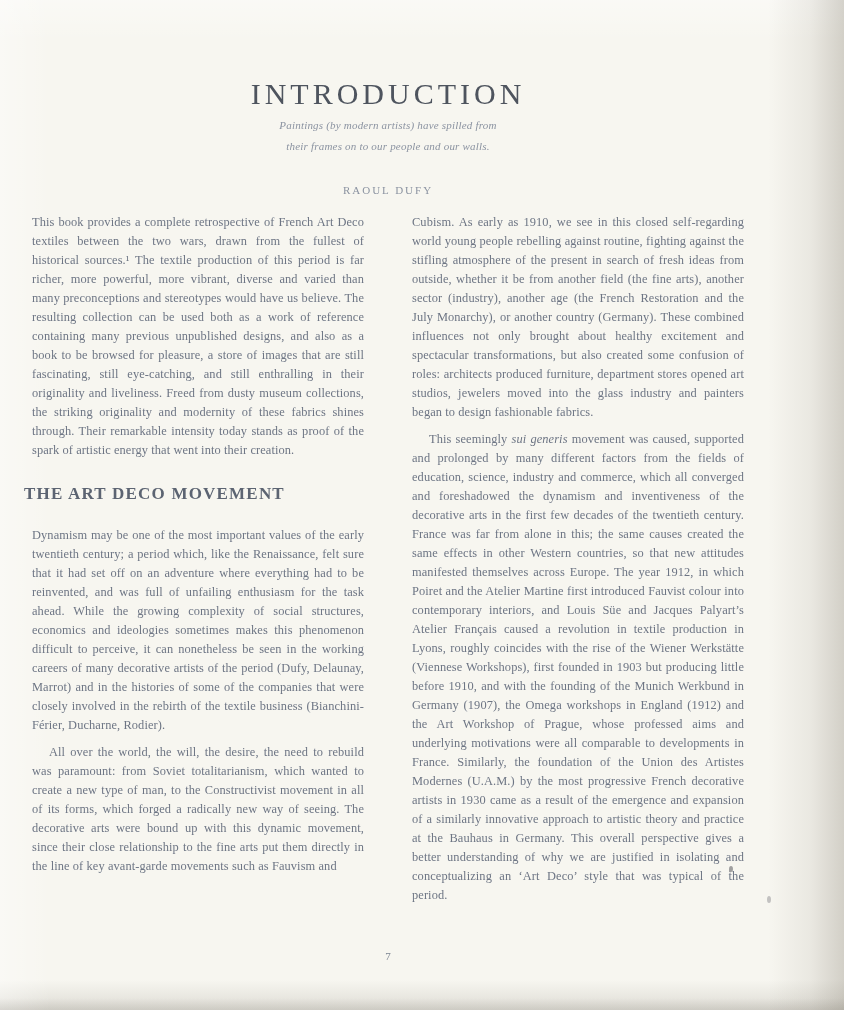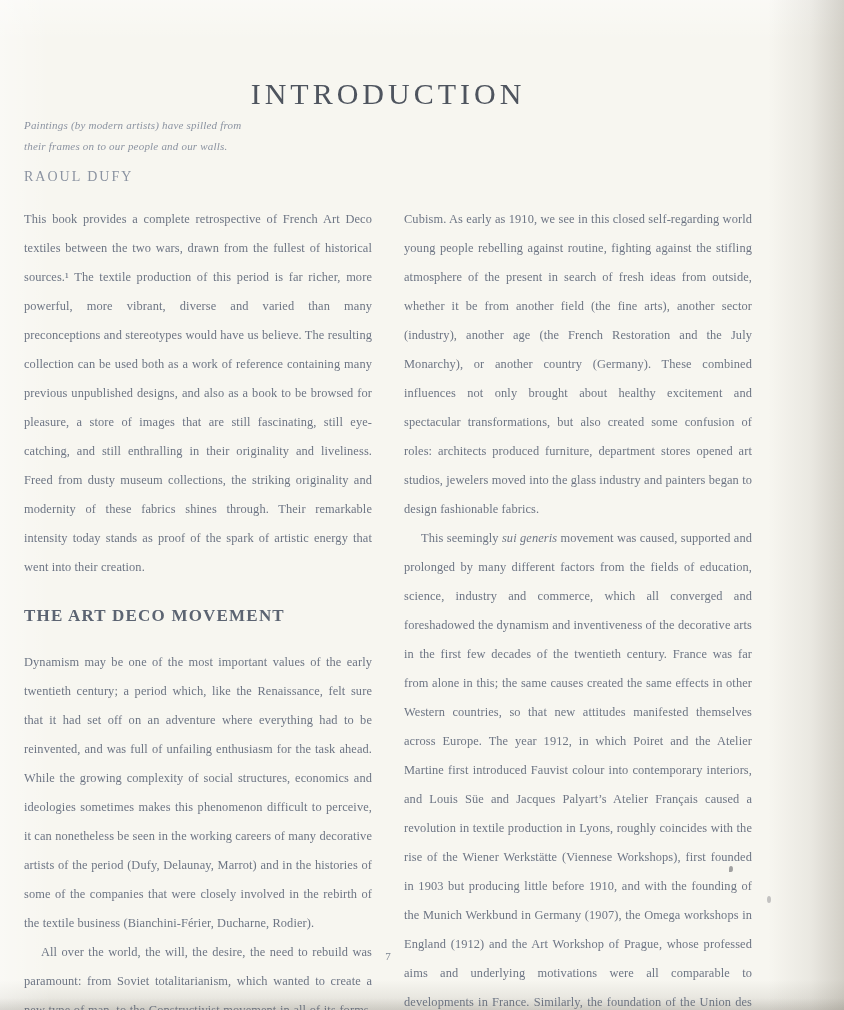--- a/index.html
+++ b/index.html
@@ -36,50 +36,51 @@
     line-height: 36px;
     font-weight: 400;
     letter-spacing: 4px;
     color: #4e545e;
   }
   .epigraph {
     position: absolute;
     top: 115px;
     left: 0;
     width: 100%;
+    text-align: center;
     font-style: italic;
     font-size: 11px;
     line-height: 21px;
     color: #8b93a1;
     letter-spacing: 0.2px;
   }
   .epigraph-attribution {
     display: block;
-    margin-top: 9px;
+    margin-top: 23px;
     font-style: normal;
-    font-size: 14px;
+    font-size: 11px;
     letter-spacing: 2px;
     color: #8b93a1;
   }
   .columns {
     position: absolute;
     top: 205px;
     left: 0;
     width: 100%;
     display: flex;
     gap: 32px;
   }
   .column {
     width: 348px;
     color: #6d7584;
   }
   .column p {
-    margin: 0;
+    margin: 8px;
     font-size: 12.4px;
-    line-height: 29px;
+    line-height: 19px;
     text-align: justify;
     letter-spacing: 0.1px;
   }
   .column p.indent {
     text-indent: 17px;
   }
   .section-heading {
     margin: 24px 0 22px 0;
     font-size: 17px;
     font-weight: 700;

